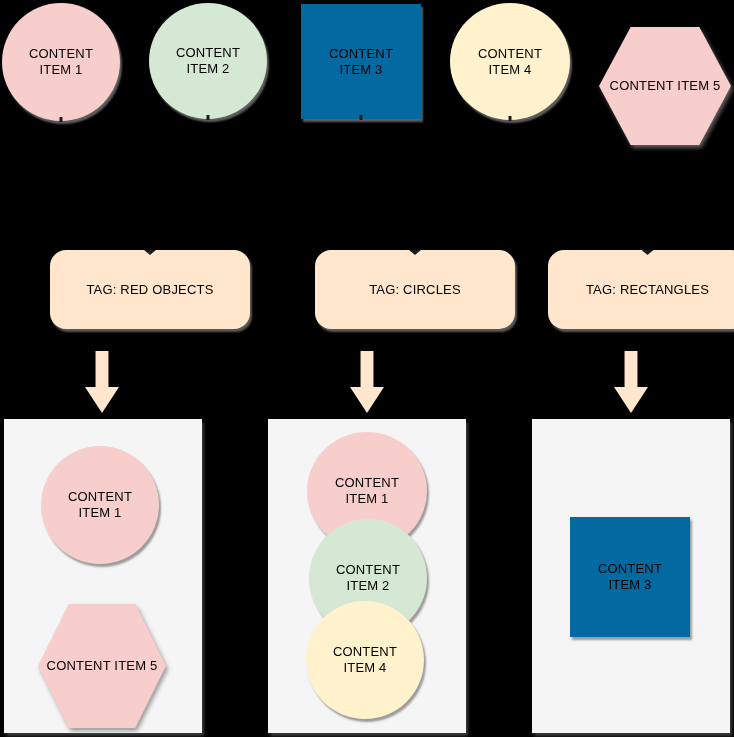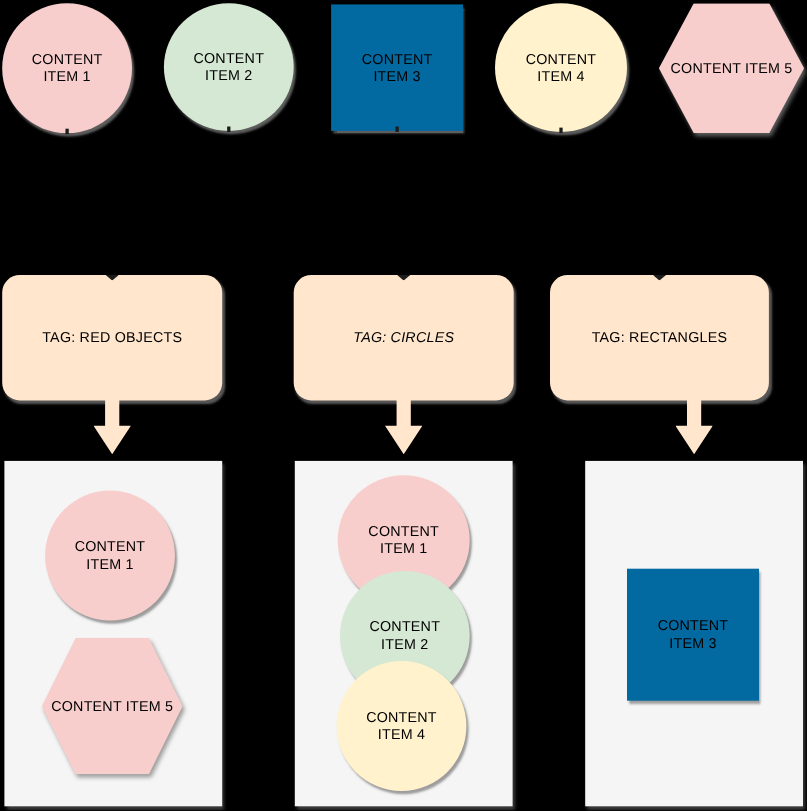--- a/index.html
+++ b/index.html
@@ -26,43 +26,45 @@
   }
   .shape .lbl { width: 86px; }
   .circle {
     border-radius: 50%;
     box-shadow: 2px 3px 2px rgba(125,125,125,0.75);
   }
   .square { box-shadow: 2px 3px 2px rgba(125,125,125,0.75); }
   .hex-wrap {
     position: absolute;
     filter: drop-shadow(2px 3px 2px rgba(125,125,125,0.75));
+    margin-top: 24px;
   }
   .hex {
     width: 100%;
     height: 100%;
     clip-path: polygon(24% 0%, 76% 0%, 100% 50%, 76% 100%, 24% 100%, 0% 50%);
     display: flex;
     align-items: center;
     justify-content: center;
   }
   .pink   { background: #F8CECC; }
   .green  { background: #D5E8D4; }
   .blue   { background: #0369a1; }
   .yellow { background: #FFF2CC; justify-content: center; }
   .tag {
     position: absolute;
     width: 200px;
-    height: 114px;
+    height: 79px;
     background: #FFE6CC;
     border-radius: 16px;
     display: flex;
     align-items: center;
     justify-content: center;
     box-shadow: 2px 3px 2px rgba(125,125,125,0.7);
+    margin-left: 48px;
   }
   .notch {
     position: absolute;
     top: 0;
     left: 50%;
     transform: translateX(-50%);
     width: 12px;
     height: 5px;
     background: #1c1c1c;
     clip-path: polygon(0 0, 100% 0, 50% 100%);
@@ -93,21 +95,21 @@
     box-shadow: 2px 3px 3px rgba(110,110,110,0.55);
   }
   
   .p-i1 { left: 2px;   top: 3px; width: 118px; height: 118px; }
   .p-i2 { left: 149px; top: 3px; width: 118px; height: 116px; }
   .p-i3 { left: 301px; top: 4px; width: 120px; height: 115px; }
   .p-i4 { left: 450px; top: 3px; width: 120px; height: 117px; }
   .p-i5 { left: 599px; top: 3px; width: 132px; height: 118px; }
   
   .p-t1 { left: 2px;   top: 250px; }
-  .p-t2 { left: 267px; top: 250px; font-style: italic; }
+  .p-t2 { left: 267px; top: 250px; }
   .p-t3 { left: 500px; top: 250px; width: 199px; }
   
   .p-a1 { left: 85px; }
   .p-a2 { left: 350px; }
   .p-a3 { left: 614px; }
   
   .p-g1 { left: 4px; }
   .p-g2 { left: 268px; }
   .p-g3 { left: 532px; }
   

